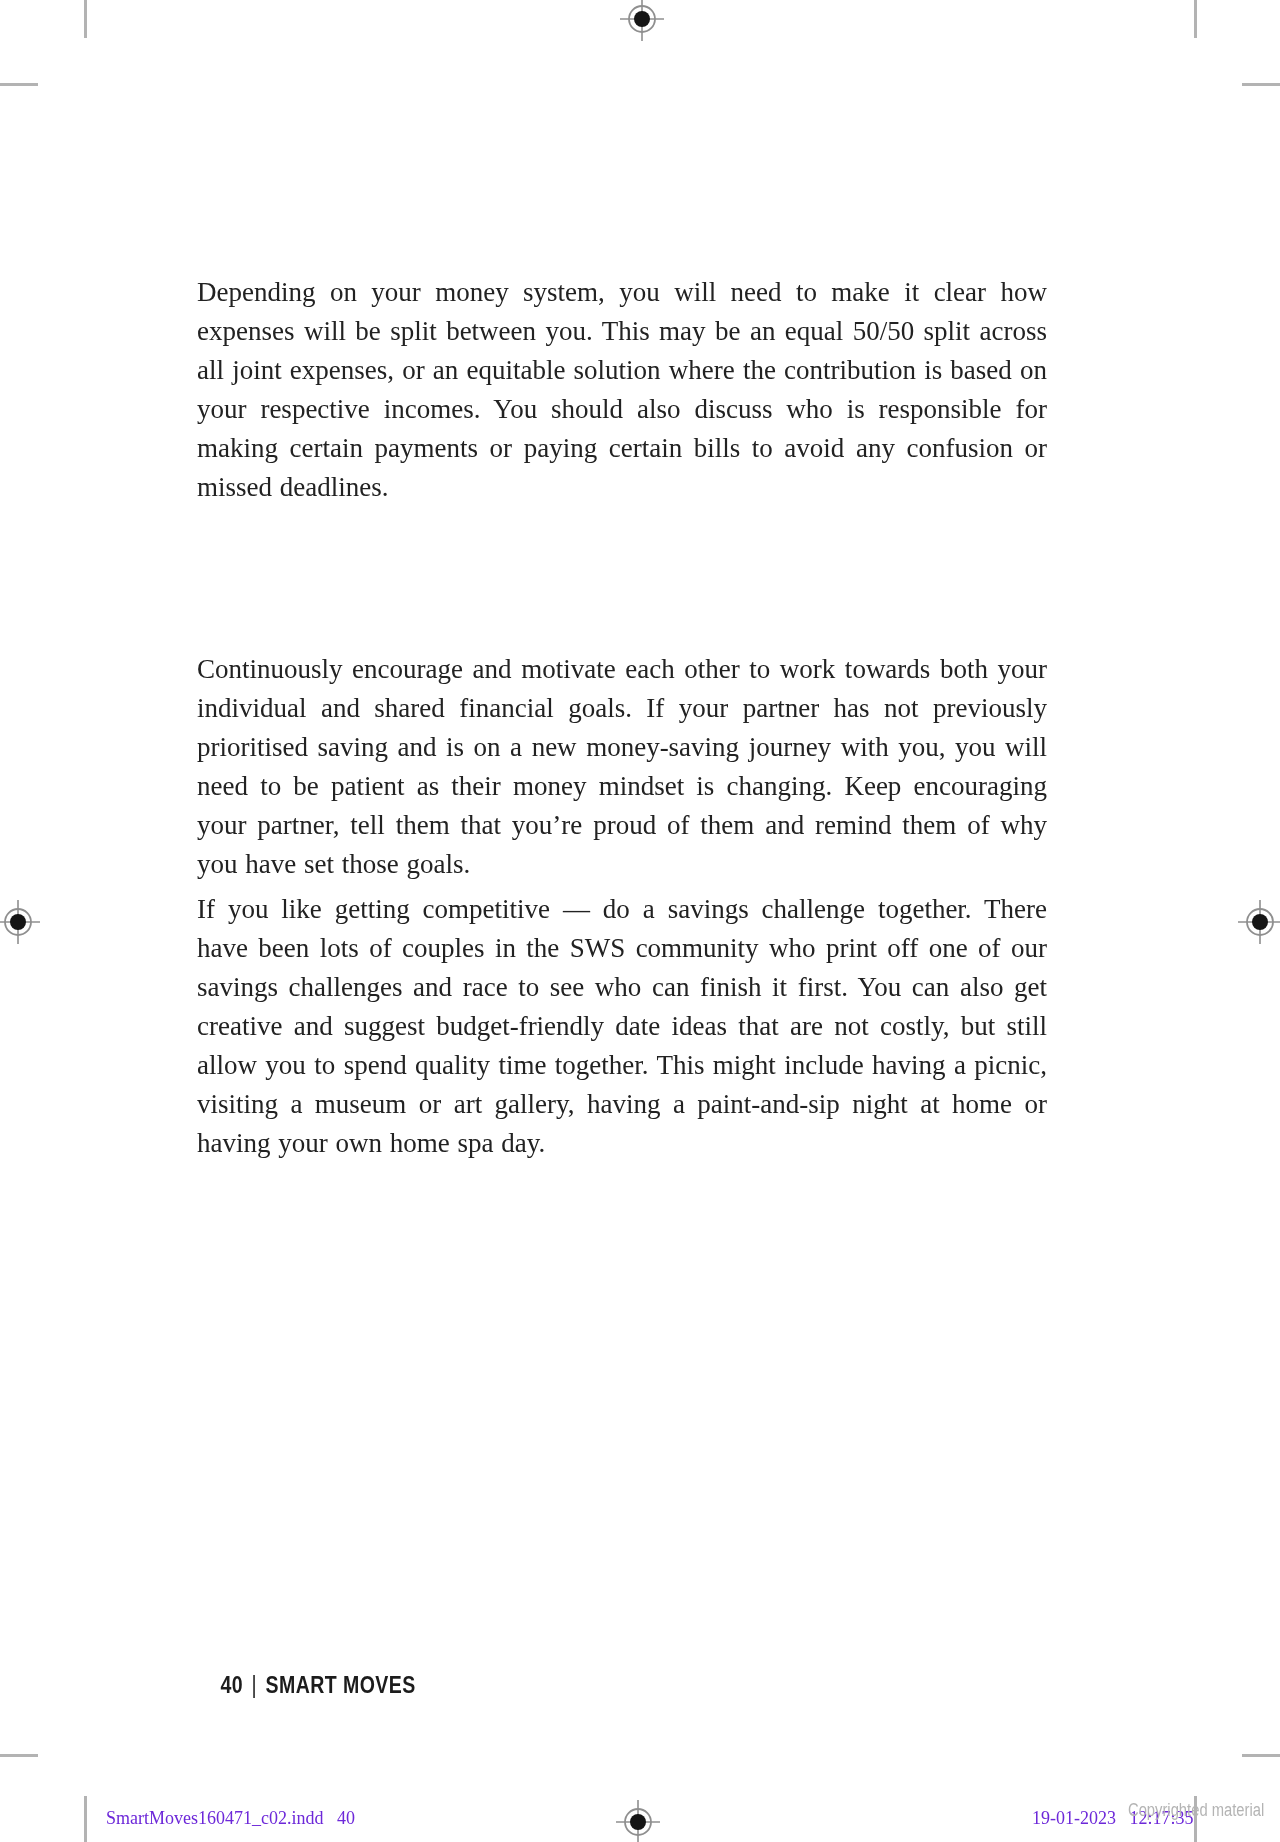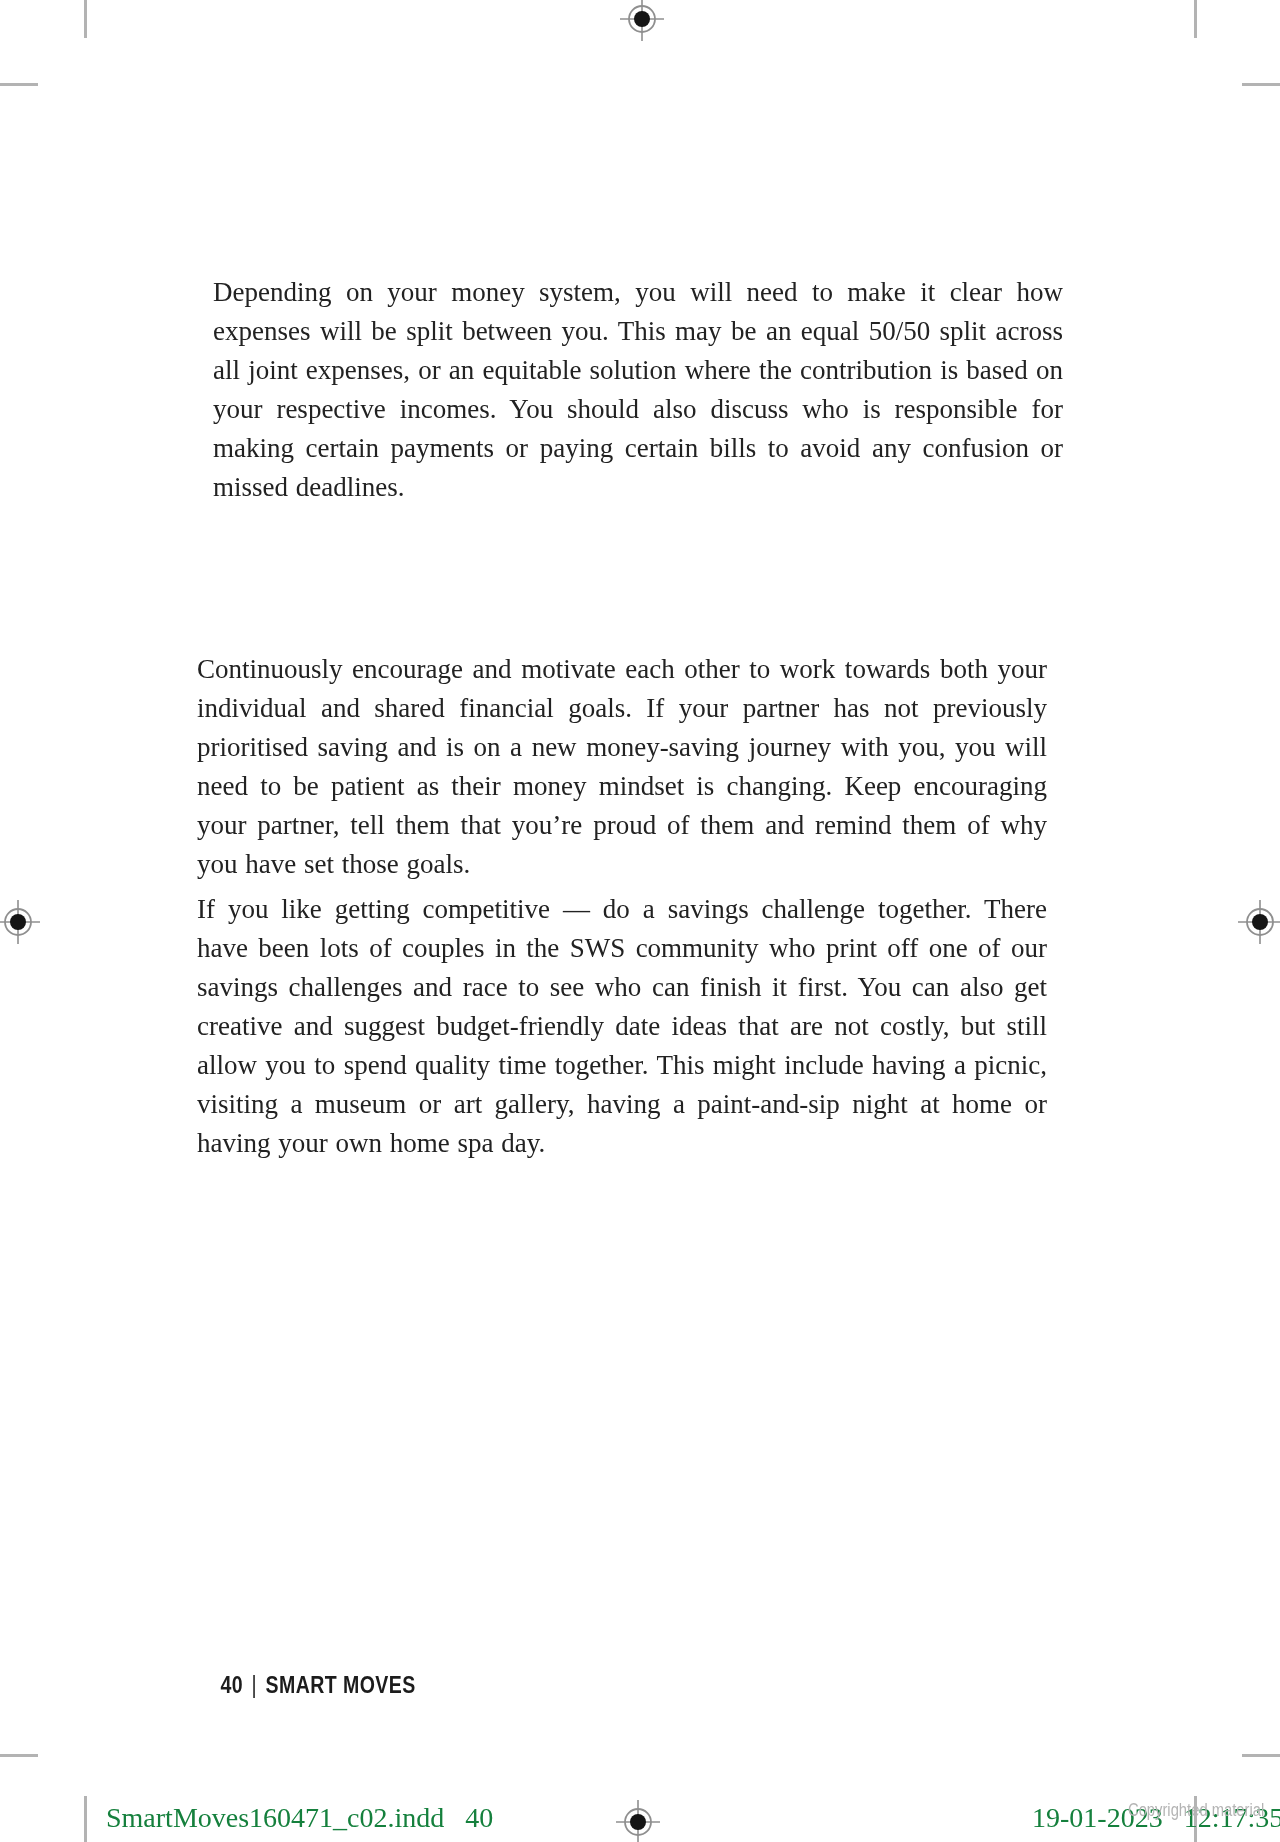--- a/index.html
+++ b/index.html
@@ -59,21 +59,21 @@
     left: 197px;
     width: 850px;
     margin: 0;
     font-size: 27px;
     line-height: 39px;
     text-align: justify;
     color: #222222;
     hyphens: none;
     word-spacing: 1px;
   }
-  .p1 { top: 273px; margin-left: 16px; }
+  .p1 { top: 273px; }
   .p2 { top: 650px; }
   .p3 { top: 890px; }
   .h1 { top: 196px; }
   .h2 { top: 565px; }
 
   
   .footer {
     position: absolute;
     left: 197px;
     top: 1646px;
@@ -89,23 +89,23 @@
   }
   .footer .sep {
     padding: 0 10px;
     font-weight: 400;
   }
 
   
   .slug {
     position: absolute;
     font-family: "Liberation Serif", serif;
-    font-size: 28px;
+    font-size: 18px;
     line-height: 24px;
-    color: #15803d;
+    color: #6d28d9;
     white-space: pre;
   }
   .slug-left  { left: 106px;  top: 1806px; }
   .slug-right { left: 1032px; top: 1806px; }
 
   
   .watermark {
     position: absolute;
     left: 1128px;
     top: 1800px;

